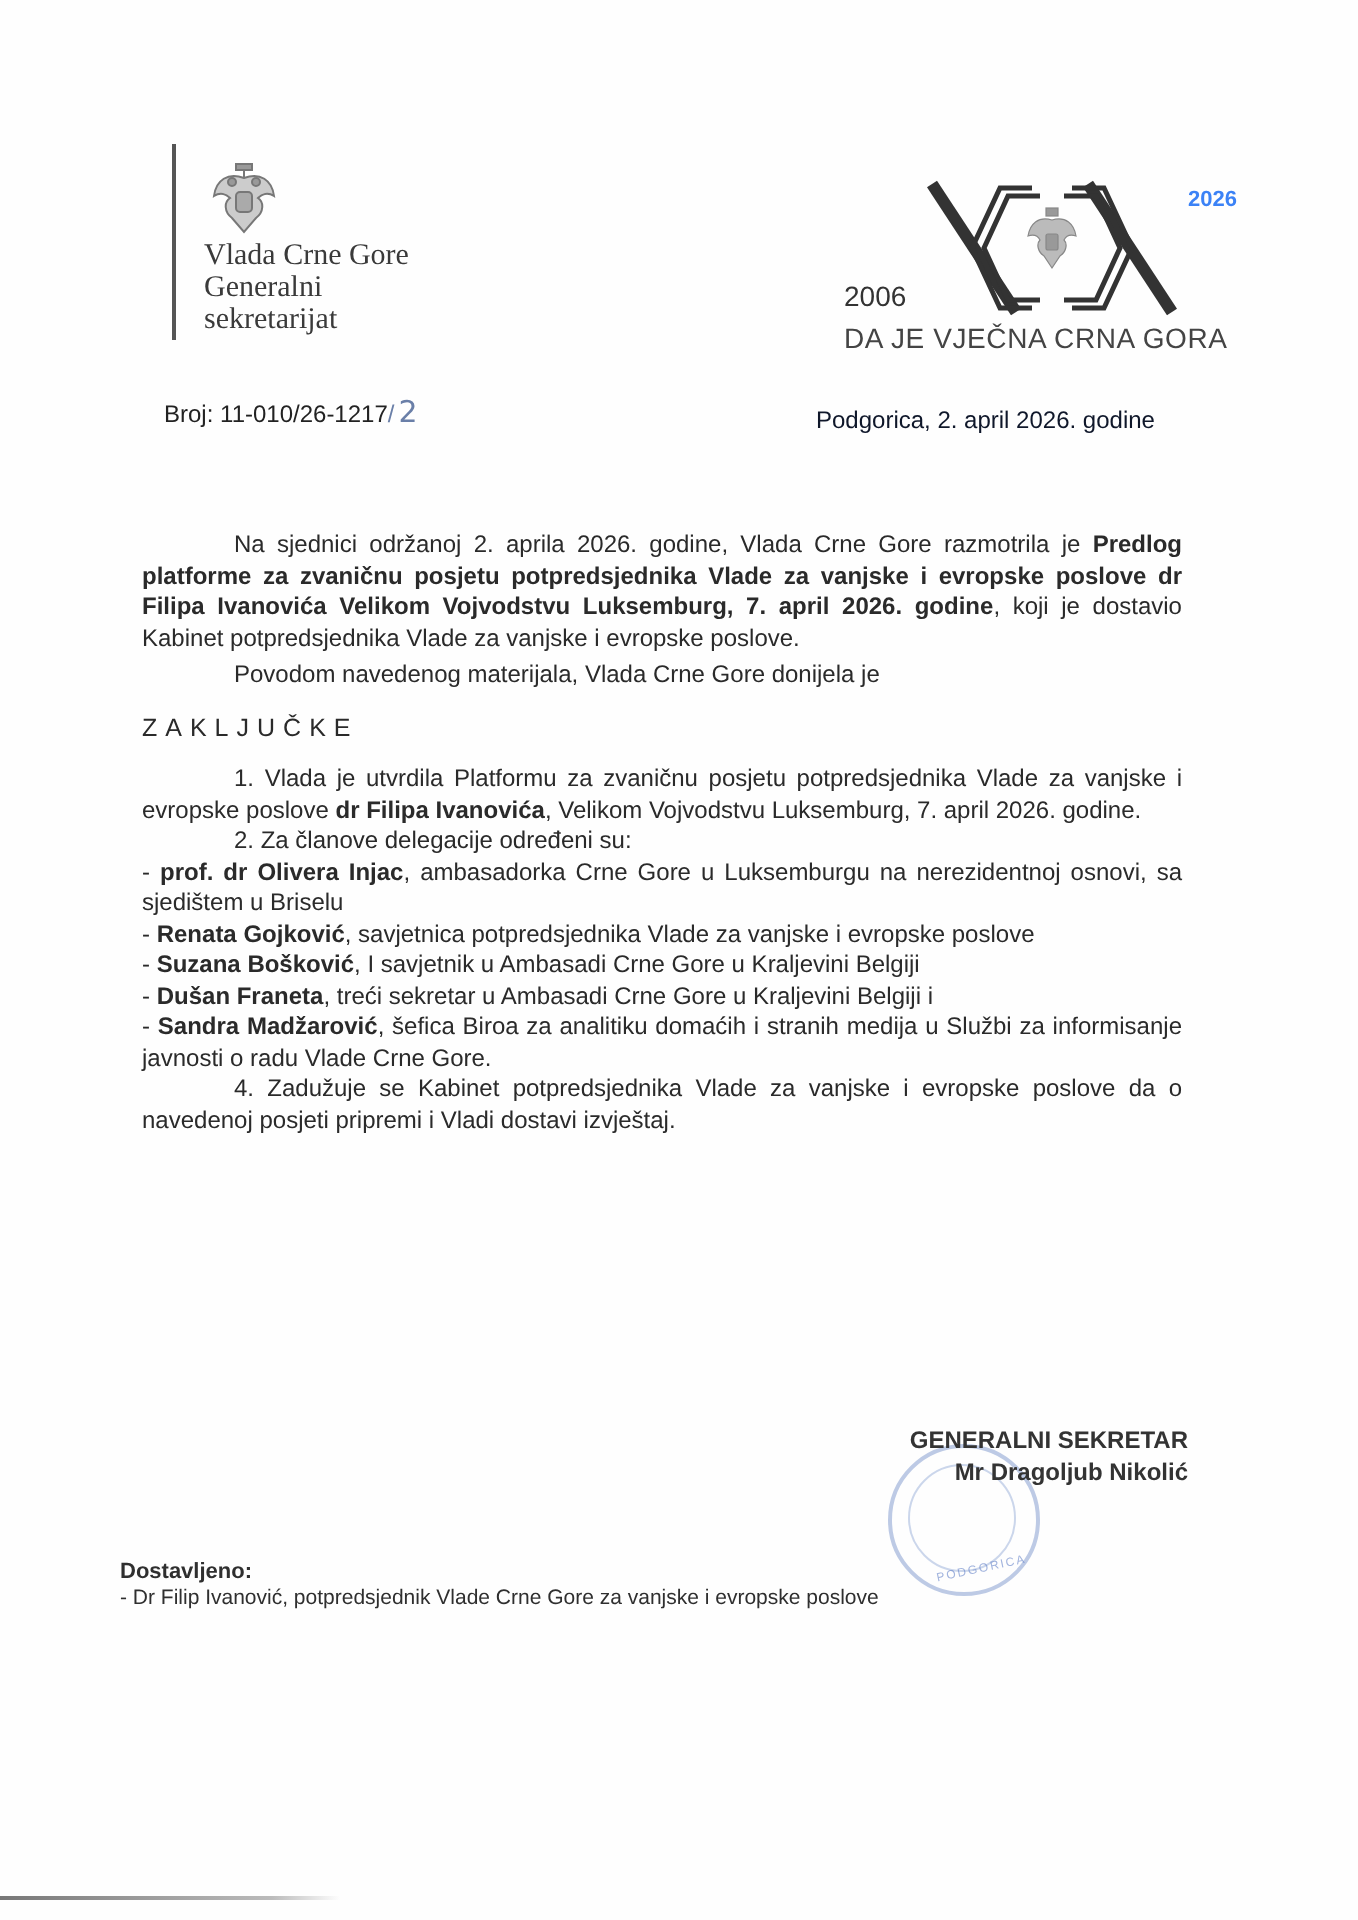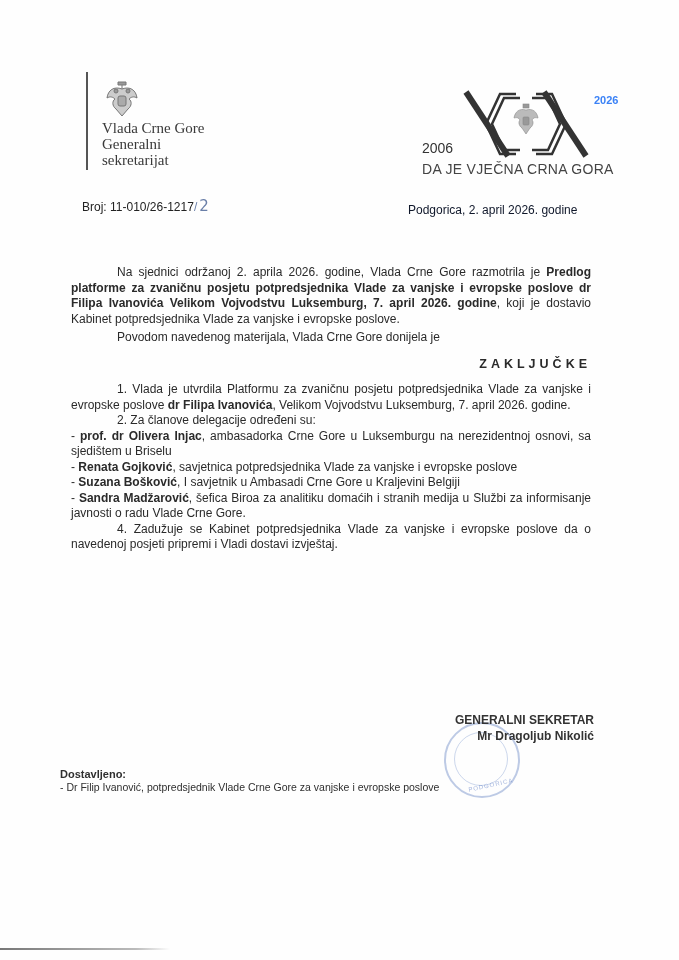--- a/index.html
+++ b/index.html
@@ -27,32 +27,32 @@
     .ref { position: absolute; left: 82px; top: 197px; font-size: 12px; color: #222; white-space: nowrap; }
     .ref .hand { font-family: "DejaVu Sans", sans-serif; color: #6a7fa8; font-size: 15px; margin-left: 2px; }
     .ref .slash { color: #6a7fa8; }
     .date { position: absolute; left: 408px; top: 203px; font-size: 12px; color: #0f172a; white-space: nowrap; }
 
     
     .body { position: absolute; left: 71px; top: 265px; width: 520px; font-size: 12px; line-height: 15.5px; color: #2a2a2a; text-align: justify; }
     .body p { margin: 0; }
     .indent { text-indent: 46px; }
     .b { font-weight: bold; }
-    .heading { text-align: right; font-weight: bold; letter-spacing: 4px; font-size: 12.5px; margin: 11px 0 10px 0 !important; }
+    .heading { text-align: left; font-weight: normal; letter-spacing: 4px; font-size: 12.5px; margin: 11px 0 10px 0 !important; }
     .gap { height: 3px; }
 
     
     .sig { position: absolute; left: 424px; top: 712px; width: 170px; text-align: right; font-weight: bold; font-size: 12px; line-height: 16px; color: #333; }
     .stamp { position: absolute; left: 444px; top: 722px; width: 72px; height: 72px; border-radius: 50%; border: 2px solid rgba(110,140,200,0.45); }
     .stamp-inner { position: absolute; left: 8px; top: 8px; width: 52px; height: 52px; border-radius: 50%; border: 1px solid rgba(110,140,200,0.35); }
     .stamp-text { position: absolute; left: 22px; top: 58px; font-size: 6px; color: rgba(100,130,200,0.6); transform: rotate(-12deg); letter-spacing: 1px; }
 
     
     .dist { position: absolute; left: 60px; top: 768px; font-size: 10.5px; line-height: 12.5px; color: #2f2f2f; white-space: nowrap; }
-    .dist .title { font-weight: bold; font-size: 11px; }
+    .dist .title { font-weight: bold; font-size: 11px; margin-top: 12px; }
   </style>
 </head>
 <body>
 
 <div class="page">
 
   <div class="lh-left">
     <div class="lh-bar"></div>
     <svg class="coat" viewBox="0 0 36 44">
       <g fill="none" stroke="#777" stroke-width="1">
@@ -111,20 +111,21 @@
     <p class="heading">ZAKLJUČKE</p>
 
     <p class="indent">
       <span>1. Vlada je utvrdila Platformu za zvaničnu posjetu potpredsjednika Vlade za vanjske i evropske poslove </span><span class="b">dr Filipa Ivanovića</span><span>, Velikom Vojvodstvu Luksemburg, 7. april 2026. godine.</span>
     </p>
     <p class="indent">2. Za članove delegacije određeni su:</p>
 
     <p>- <span class="b">prof. dr Olivera Injac</span><span>, ambasadorka Crne Gore u Luksemburgu na nerezidentnoj osnovi, sa sjedištem u Briselu</span></p>
     <p>- <span class="b">Renata Gojković</span><span>, savjetnica potpredsjednika Vlade za vanjske i evropske poslove</span></p>
     <p>- <span class="b">Suzana Bošković</span><span>, I savjetnik u Ambasadi Crne Gore u Kraljevini Belgiji</span></p>
+    <p>- <span class="b">Dušan Franeta</span><span>, treći sekretar u Ambasadi Crne Gore u Kraljevini Belgiji i</span></p>
     <p>- <span class="b">Sandra Madžarović</span><span>, šefica Biroa za analitiku domaćih i stranih medija u Službi za informisanje javnosti o radu Vlade Crne Gore.</span></p>
 
     <p class="indent">4. Zadužuje se Kabinet potpredsjednika Vlade za vanjske i evropske poslove da o navedenoj posjeti pripremi i Vladi dostavi izvještaj.</p>
   </div>
 
   <div class="stamp">
     <div class="stamp-inner"></div>
     <div class="stamp-text">PODGORICA</div>
   </div>
 

